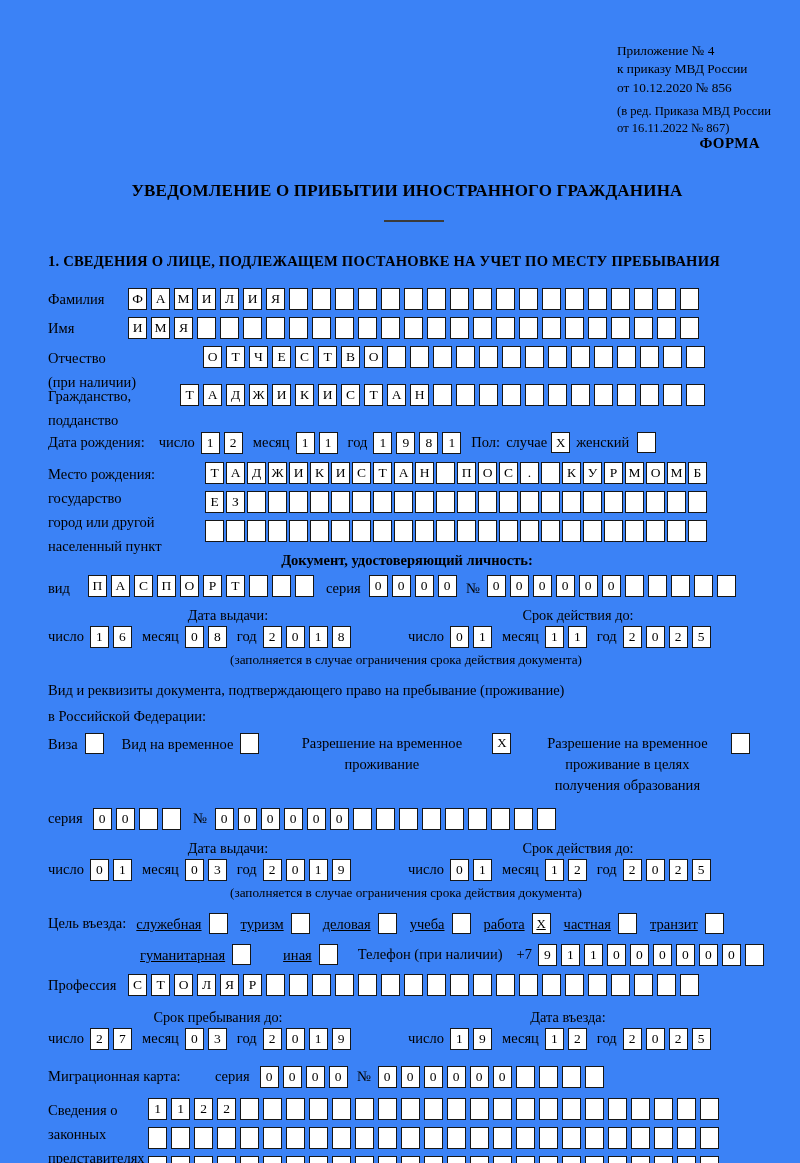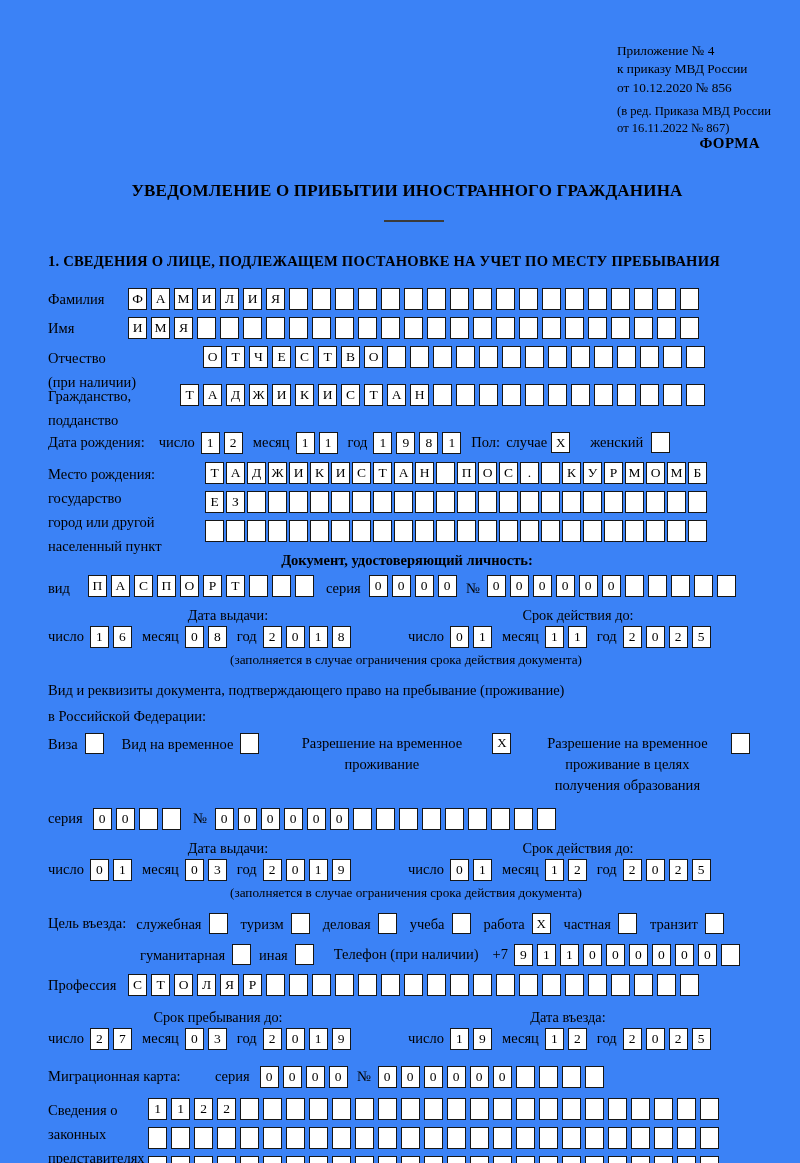--- a/index.html
+++ b/index.html
@@ -29,21 +29,21 @@
   .dg{display:flex;align-items:center;}
   .dg .lbl{margin:0 6px 0 10px;}
   .dg .lbl:first-child{margin-left:0;}
   .datepair{display:flex;margin-top:2px;}
   .dp-head{display:flex;margin-top:10px;font-size:14.3px;}
   .note{font-size:13.2px;text-align:center;margin-top:4px;padding-right:2px;}
   
   .optrow{display:flex;align-items:flex-start;}
   .opt{display:flex;align-items:flex-start;}
   .olbl{white-space:nowrap;margin-right:7px;line-height:22px;}
-  .optflex{display:flex;align-items:flex-start;}
+  .optflex{display:flex;align-items:flex-start;text-decoration:underline;}
   .wide{max-width:205px;text-align:center;white-space:normal;line-height:1.45;margin-right:8px;}
   .w4{max-width:192px;}
   .indent{display:inline-block;width:92px;}
 </style>
 </head>
 <body>
 
 <div class="page">
 
   <div class="appendix">
@@ -210,21 +210,21 @@
           <span class="boxes">
             <span class="cell">1</span>
             <span class="cell">9</span>
             <span class="cell">8</span>
             <span class="cell">1</span>
           </span>
         </span>
       <span class="lbl" style="margin-left:10px;">Пол:</span>
       <span class="lbl" style="margin-left:6px;margin-right:4px;">случае</span>
       <span class="cb">X</span>
-      <span class="lbl" style="margin-left:20px;margin-right:8px;">женский</span>
+      <span class="lbl" style="margin-left:6px;margin-right:8px;">женский</span>
       <span class="cb"></span>
     </div>
 
     <div class="frow" style="margin-top:8px;">
       <span class="flabel" style="width:157px;">
         <div>Место рождения:</div>
         <div>государство</div>
         <div>город или другой</div>
         <div>населенный пункт</div>
       </span>
@@ -519,21 +519,21 @@
             <span class="cb"></span>
           </span>
           <span class="opt" style="align-items: center;">
             <span class="olbl">транзит</span>
             <span class="cb"></span>
           </span>
         </span>
     </div>
     <div class="frow" style="margin-top:9px;align-items:center;">
       <span class="indent"></span>
-      <span class="optflex" style="gap:8px;align-items:flex-end;">
+      <span class="optflex" style="gap:32px;align-items:flex-end;">
           <span class="opt" style="align-items: center;">
             <span class="olbl">гуманитарная</span>
             <span class="cb"></span>
           </span>
           <span class="opt" style="align-items: center;">
             <span class="olbl">иная</span>
             <span class="cb"></span>
           </span>
         </span>
       <span class="lbl" style="margin:0 14px 0 20px;">Телефон (при наличии)</span>

